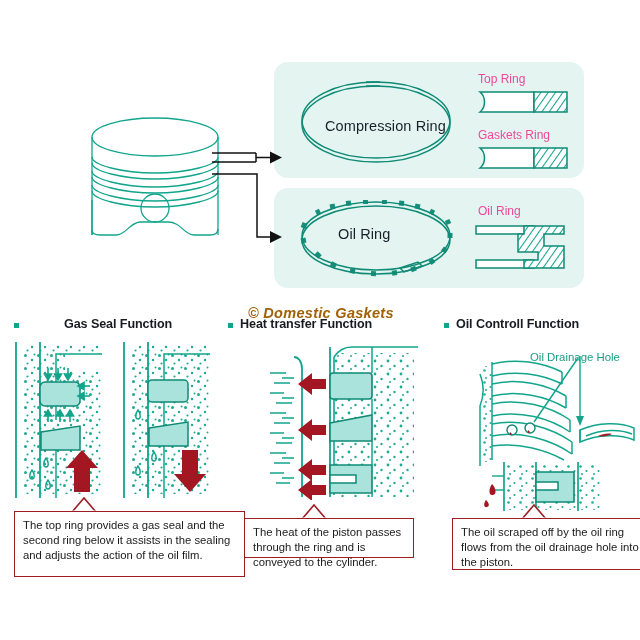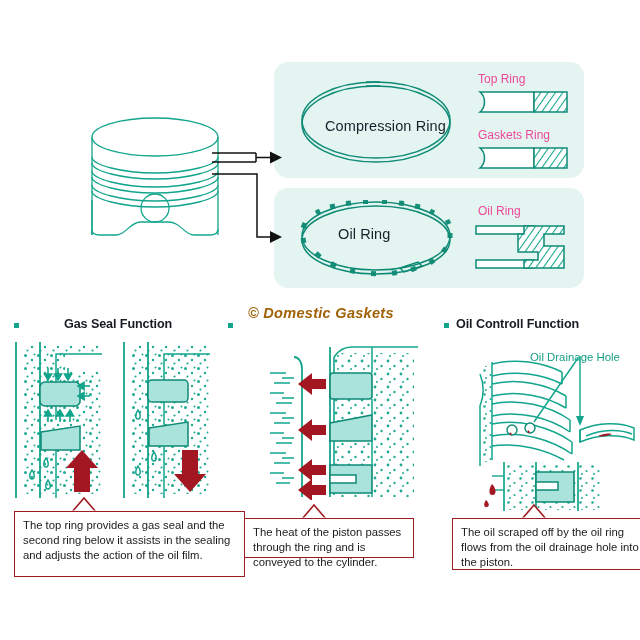--- a/index.html
+++ b/index.html
@@ -269,20 +269,21 @@
     </g>
   </svg>
 
   <svg class="abs" style="left:70px;top:497px;" width="34" height="16" viewBox="0 0 34 16">
     <path d="M2 15 L14 1 L26 15" fill="#ffffff" stroke="#9e1b22" stroke-width="1.6" stroke-linejoin="miter"></path>
     <path d="M1 15 L33 15" stroke="#ffffff" stroke-width="3"></path>
   </svg>
   <div class="caption" style="left:14px;top:511px;width:231px;height:66px;">The top ring provides a gas seal and the second ring below it assists in the sealing and adjusts the action of the oil film.</div>
 
   <div class="sec-bullet" style="left:228px;top:323px;"></div>
+  <div class="sec-title" style="left:240px;top:317px;">Heat transfer Function</div>
 
   <svg class="abs" style="left:268px;top:345px;" width="170" height="155" viewBox="0 0 170 155">
     <defs>
       <pattern id="dots2" width="13" height="13" patternUnits="userSpaceOnUse">
         <circle cx="3" cy="3" r="1.4" fill="#12a58c"></circle>
         <circle cx="9.5" cy="8" r="1.2" fill="#12a58c"></circle>
         <circle cx="5" cy="11" r="1" fill="#12a58c"></circle>
       </pattern>
     </defs>
 

